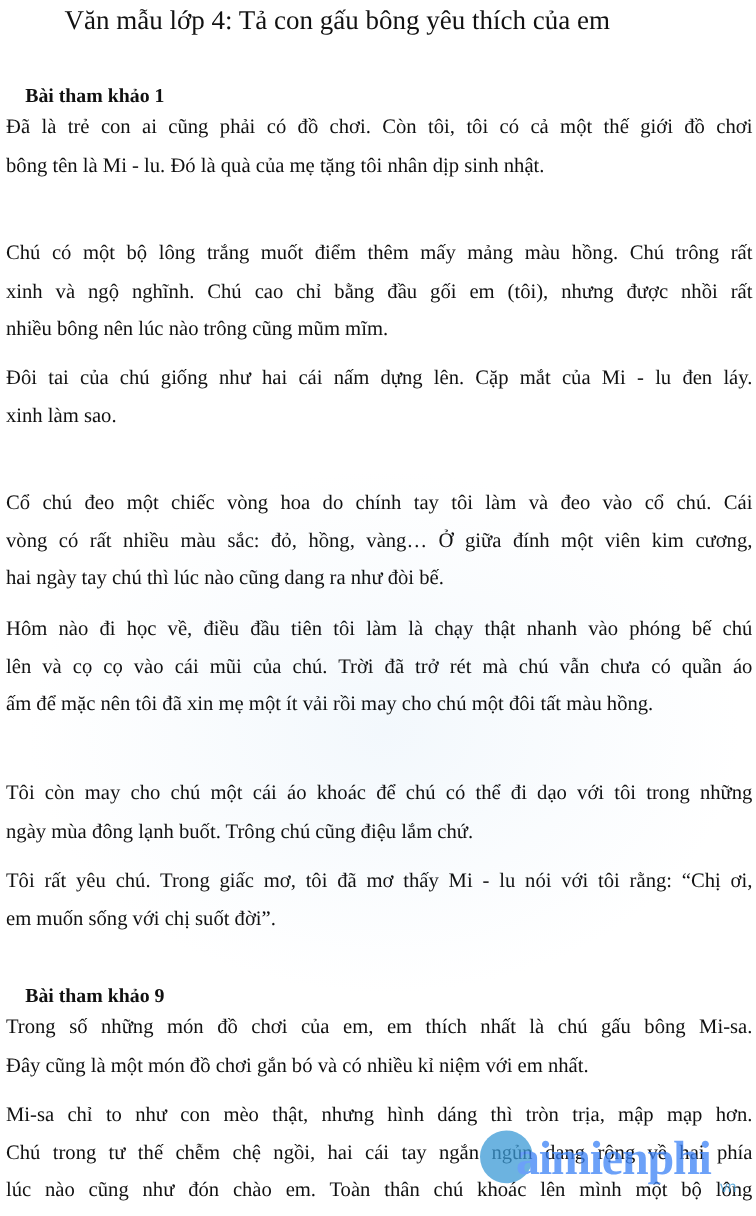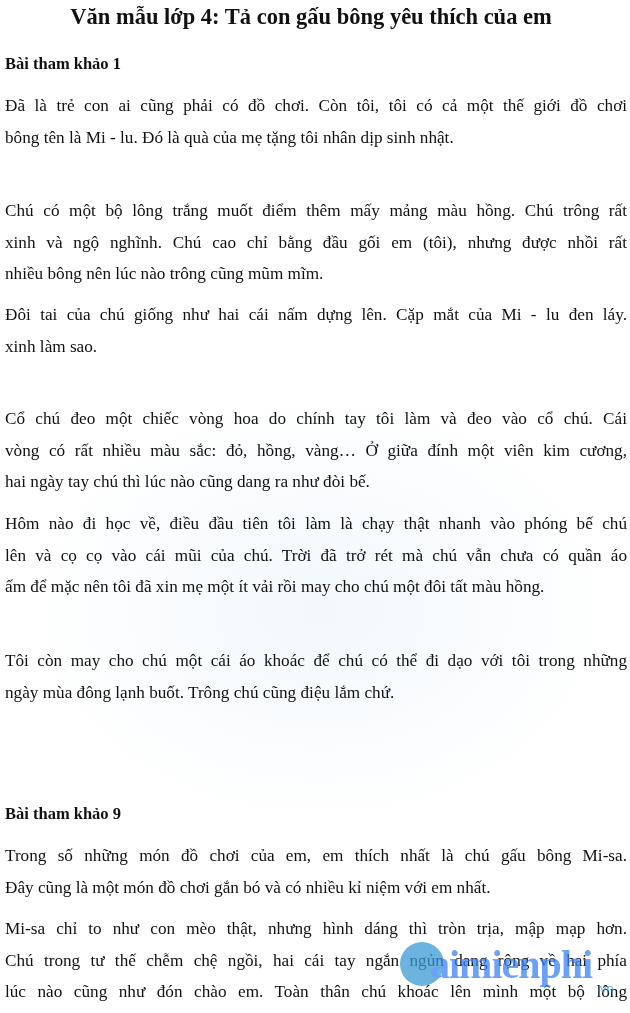--- a/index.html
+++ b/index.html
@@ -4,24 +4,24 @@
   <style>
     html, body { margin: 0; padding: 0; background: #ffffff; }
     body {
       width: 630px; height: 1013px; overflow: hidden; position: relative;
       font-family: "Liberation Serif", "DejaVu Serif", serif;
       color: #111111;
     }
     .page { position: absolute; left: 0; top: 0; width: 630px; height: 1013px; }
     .title {
       position: absolute; left: 0; top: 2px; width: 562px; text-align: center;
-      font-weight: bold; font-size: 22.5px; line-height: 30px; margin: 0; padding-left: 30px;
+      font-weight: normal; font-size: 22.5px; line-height: 30px; margin: 0;
     }
     .heading {
-      position: absolute; left: 5px; font-weight: bold; font-size: 16.5px; line-height: 22px; margin: 0;
+      position: absolute; left: 5px; font-weight: bold; font-size: 16.5px; line-height: 22px; margin: 16px;
     }
     .para {
       position: absolute; left: 5px; width: 622px; margin: 0;
       font-size: 17.2px; line-height: 31.5px; text-align: justify; text-align-last: left;
     }
     .line { display: block; white-space: nowrap; text-align: justify; text-align-last: justify; }
     .line.last { text-align-last: left; }
     .watermark {
       position: absolute; left: 400px; top: 940px; width: 230px; height: 70px; pointer-events: none;
       opacity: 0.75;
@@ -80,20 +80,24 @@
     <span class="line">Hôm nào đi học về, điều đầu tiên tôi làm là chạy thật nhanh vào phóng bế chú</span>
     <span class="line">lên và cọ cọ vào cái mũi của chú. Trời đã trở rét mà chú vẫn chưa có quần áo</span>
     <span class="line last">ấm để mặc nên tôi đã xin mẹ một ít vải rồi may cho chú một đôi tất màu hồng.</span>
   </p>
 
   <p class="para" style="top:645px">
     <span class="line">Tôi còn may cho chú một cái áo khoác để chú có thể đi dạo với tôi trong những</span>
     <span class="line last">ngày mùa đông lạnh buốt. Trông chú cũng điệu lắm chứ.</span>
   </p>
 
+  <p class="para" style="top:718px">
+    <span class="line">Tôi rất yêu chú. Trong giấc mơ, tôi đã mơ thấy Mi - lu nói với tôi rằng: “Chị ơi,</span>
+    <span class="line last">em muốn sống với chị suốt đời”.</span>
+  </p>
 
   <h2 class="heading" style="top:803px">Bài tham khảo 9</h2>
 
   <p class="para" style="top:840px">
     <span class="line">Trong số những món đồ chơi của em, em thích nhất là chú gấu bông Mi-sa.</span>
     <span class="line last">Đây cũng là một món đồ chơi gắn bó và có nhiều kỉ niệm với em nhất.</span>
   </p>
 
   <p class="para" style="top:913px">
     <span class="line">Mi-sa chỉ to như con mèo thật, nhưng hình dáng thì tròn trịa, mập mạp hơn.</span>

